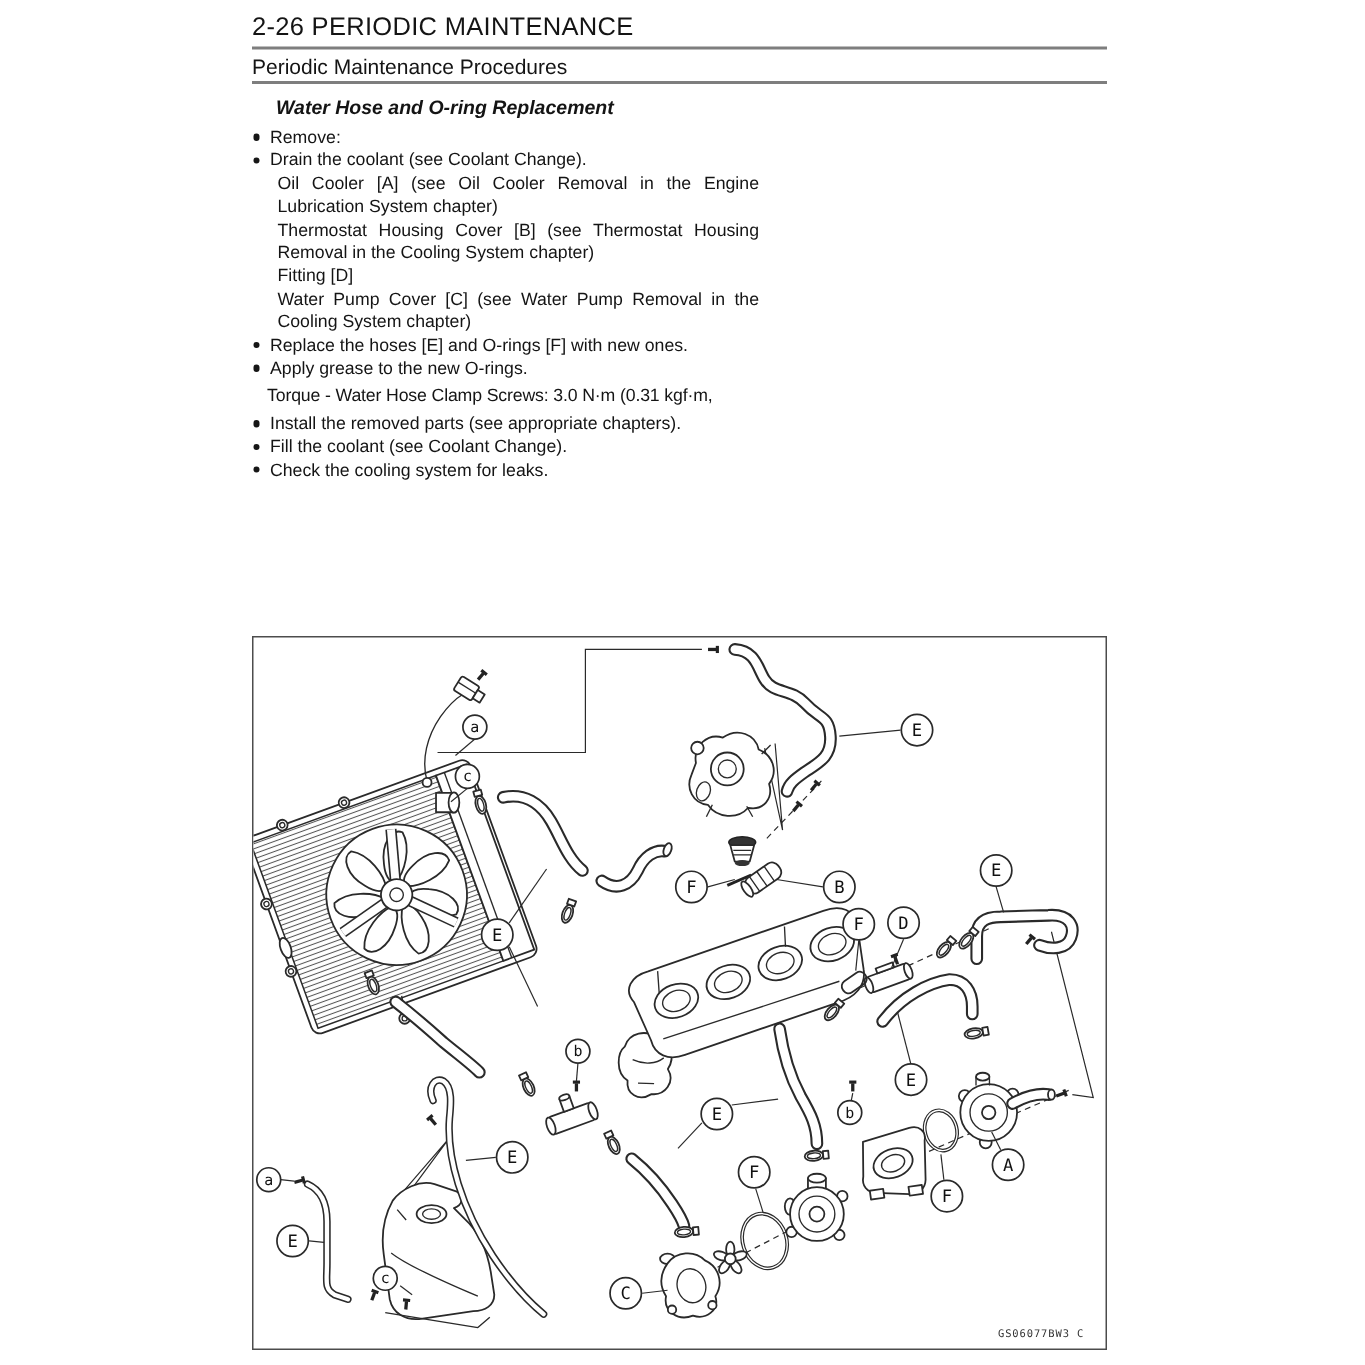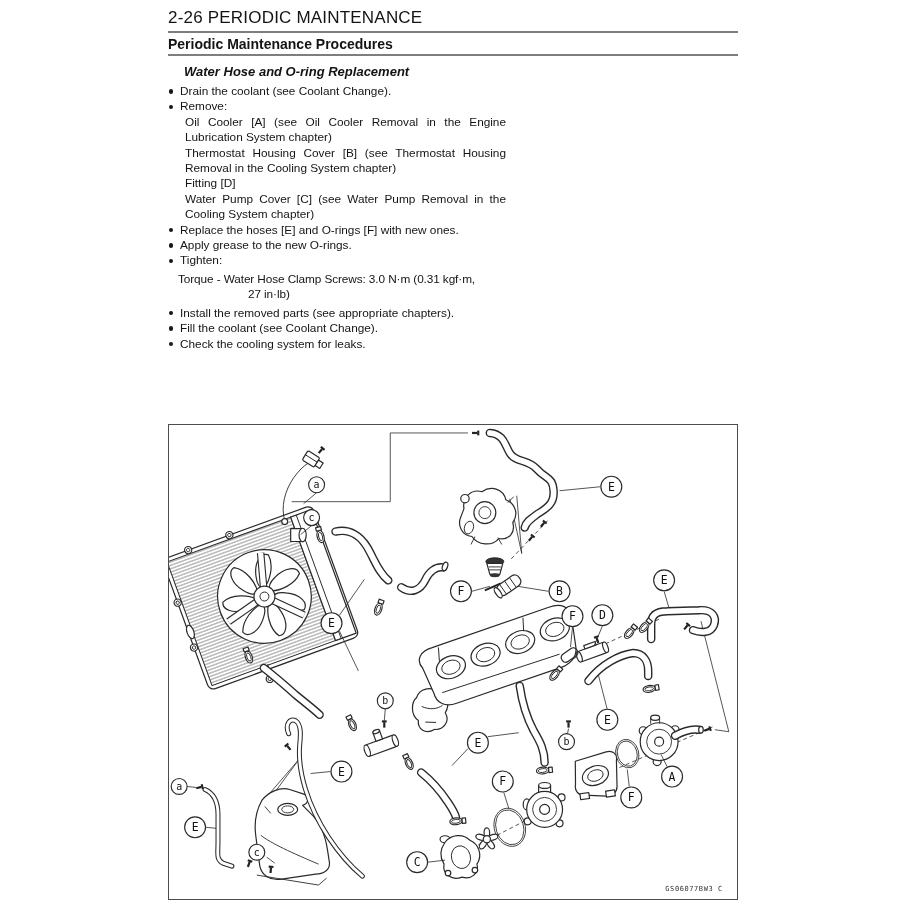--- a/index.html
+++ b/index.html
@@ -1,21 +1,21 @@
 <!DOCTYPE html>
 <html><head>
 <meta charset="utf-8">
 <style>
   html,body{margin:0;padding:0}
   body{width:910px;height:910px;background:#fff;font-family:"Liberation Sans",sans-serif;color:#141414;position:relative;overflow:hidden}
   #chapter-title{position:absolute;left:168px;top:8px;font-size:17px;font-weight:normal;letter-spacing:.2px}
   .rule{position:absolute;left:168px;width:570px;height:2px;background:#7e7e7e}
   #rule1{top:31px}
   #rule2{top:54px}
-  #section-title{position:absolute;left:168px;top:36px;font-size:14px;font-weight:bold}
+  #section-title{position:absolute;left:168px;top:36px;font-size:14px;font-weight:normal}
   #subsection-title{position:absolute;left:184px;top:64px;font-size:13px;font-weight:bold;font-style:italic}
   #procedure-list{position:absolute;left:168px;top:84px;width:338px;font-size:11.8px;line-height:15.4px}
   .b-line{position:relative;padding-left:12px;text-align:justify}
   .b-line::before{content:"";position:absolute;left:1px;top:5.4px;width:4.4px;height:4.4px;border-radius:50%;background:#161616}
   .s-line{margin-left:17px;text-align:justify}
   .torque{font-weight:normal;margin:3px 0 3px 10px;white-space:nowrap;letter-spacing:-.1px}
   .torque .t2{padding-left:70px}
   #diagram-box{position:absolute;left:168px;top:424px;width:570px;height:476px;border:1.5px solid #4c4c4c;box-sizing:border-box;background:#fff}
   #diagram-box svg{display:block;width:100%;height:100%}
   .p{fill:#fff;stroke:#2a2a2a;stroke-width:1.2;stroke-linejoin:round}
@@ -38,32 +38,30 @@
 <div>
   <div id="chapter-title">2-26 PERIODIC MAINTENANCE</div>
   <div id="rule1" class="rule"></div>
   <div id="section-title">Periodic Maintenance Procedures</div>
   <div id="rule2" class="rule"></div>
 </div>
 
 <div id="subsection-title">Water Hose and O-ring Replacement</div>
 
 <div id="procedure-list">
+    <div class="b-line">Remove:</div>
     <div class="b-line">Drain the coolant (see Coolant Change).</div>
-    <div class="b-line">Remove:</div>
     <div class="s-line">Oil Cooler [A] (see Oil Cooler Removal in the Engine Lubrication System chapter)</div>
     <div class="s-line">Thermostat Housing Cover [B] (see Thermostat Housing Removal in the Cooling System chapter)</div>
     <div class="s-line">Fitting [D]</div>
     <div class="s-line">Water Pump Cover [C] (see Water Pump Removal in the Cooling System chapter)</div>
     <div class="b-line">Replace the hoses [E] and O-rings [F] with new ones.</div>
     <div class="b-line">Apply grease to the new O-rings.</div>
-    <div class="b-line">Tighten:</div>
     <div class="torque">
       <div class="t1">Torque - Water Hose Clamp Screws:  3.0 N·m (0.31 kgf·m,</div>
-      <div class="t2">27 in·lb)</div>
     </div>
     <div class="b-line">Install the removed parts (see appropriate chapters).</div>
     <div class="b-line">Fill the coolant (see Coolant Change).</div>
     <div class="b-line">Check the cooling system for leaks.</div>
   </div>
 
 <div id="diagram-box">
 <svg viewBox="0 0 570 476" xmlns="http://www.w3.org/2000/svg">
   <defs>
     <pattern id="fins" width="5" height="3.2" patternUnits="userSpaceOnUse">

